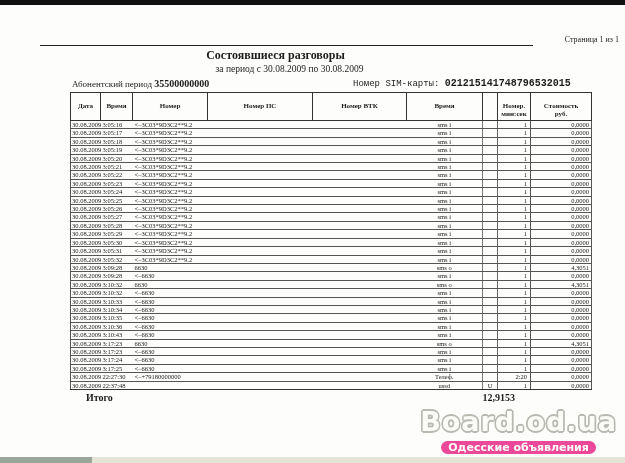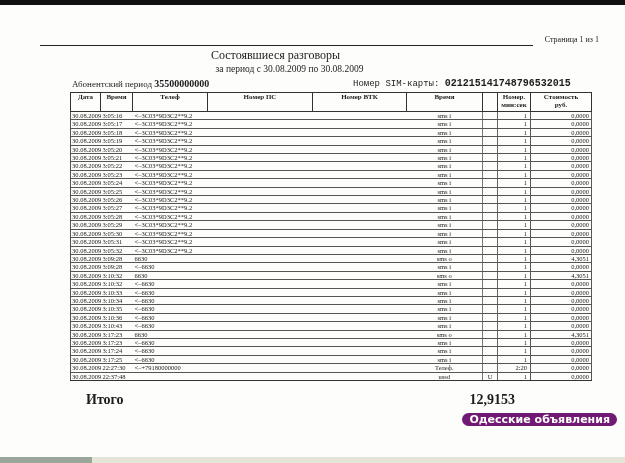--- a/index.html
+++ b/index.html
@@ -17,30 +17,30 @@
   }
   .scan-bottom-strip {
     position: absolute; bottom: 0; left: 0;
     width: 625px; height: 6px; background: #e4e5d6;
   }
   .scan-bottom-strip-dark {
     position: absolute; bottom: 0; left: 0;
     width: 92px; height: 6px; background: #9aa69a;
   }
   .page-indicator {
-    position: absolute; top: 35px; right: 26px;
+    position: absolute; top: 35px; right: 6px;
     font-size: 8px; color: #222; font-family: Liberation Serif, serif;
   }
   .header-rule {
     position: absolute; top: 45px; left: 40px;
     width: 493px; height: 0; border-top: 1px solid #222;
   }
   .doc-title {
     position: absolute; top: 48px; left: 0; width: 551px;
-    text-align: center; font-size: 12px; font-weight: normal;
+    text-align: center; font-size: 12px; font-weight: bold;
   }
   .doc-subtitle {
     position: absolute; top: 64px; left: 0; width: 579px;
     text-align: center; font-size: 9.5px;
   }
   .subscriber-line {
     position: absolute; top: 78px; left: 72px; font-size: 9px;
     white-space: nowrap;
   }
   .sim-line {
@@ -52,59 +52,59 @@
   table.calls {
     position: absolute; top: 92px; left: 70px;
     width: 521px; table-layout: fixed;
     border-collapse: collapse;
   }
   table.calls th {
     border: 1px solid #333;
     font-size: 7px; font-weight: bold;
     line-height: 8px; text-align: center;
     white-space: pre-line; vertical-align: top;
-    padding: 0 0 2px 0;
+    padding: 9px 0 2px 0;
   }
   table.calls td {
     font-size: 6.5px; line-height: 7.4px; height: 7.4px;
     padding: 0 1px; white-space: nowrap; overflow: hidden;
     border-top: 1px solid #555; border-bottom: 1px solid #555;
   }
   table.calls td:nth-child(1) { border-left: 1px solid #555; }
   table.calls td:nth-child(2) { padding-left: 2px; }
   table.calls td:nth-child(3) { padding-left: 2px; }
   table.calls td:nth-child(6) { text-align: center; }
   table.calls td:nth-child(7) { border-left: 1px solid #777; text-align: center; }
   table.calls td:nth-child(8) { border-left: 1px solid #666; text-align: right; padding-right: 3px; }
   table.calls td:nth-child(9) { border-left: 1px solid #555; border-right: 1px solid #555; text-align: right; padding-right: 2px; }
   tbody tr:last-child td { border-bottom: 1.5px solid #333; }
   .totals-row {
     position: absolute; top: 392px; left: 70px; width: 445px;
     display: flex; justify-content: space-between;
-    font-size: 14px; font-weight: bold; padding-left: 16px;
+    font-size: 10px; font-weight: bold; padding-left: 16px;
   }
   .watermark {
     position: absolute; right: 8px; top: 408px;
     text-align: center;
     font-family: "DejaVu Sans", "Liberation Sans", sans-serif;
   }
   .watermark-title {
     font-size: 27px; font-weight: bold; letter-spacing: 1px;
     color: #fbfbf8;
     text-shadow:
       -1.6px 0 0 #b9b9b2, 1.6px 0 0 #b9b9b2,
       0 -1.6px 0 #b9b9b2, 0 1.6px 0 #b9b9b2,
       -1.2px -1.2px 0 #b9b9b2, 1.2px 1.2px 0 #b9b9b2,
       -1.2px 1.2px 0 #b9b9b2, 1.2px -1.2px 0 #b9b9b2;
     line-height: 28px;
   }
   .watermark-subtitle {
     display: inline-block; margin-top: 1px;
     font-size: 11px; font-weight: bold; color: #fdfdfa;
-    background: #701a75; border-radius: 7px;
+    background: #ec4899; border-radius: 7px;
     padding: 0 7px; line-height: 13px;
   }
 </style>
 </head>
 <body>
 
 <div class="scan-top-edge"></div>
 
 <div class="page-indicator">Страница 1 из 1</div>
 <div class="header-rule"></div>
@@ -130,21 +130,21 @@
       <col style="width:94px">
       <col style="width:76px">
     <col style="width:15px">
       <col style="width:33px">
       <col style="width:61px">
   </colgroup>
   <thead>
     <tr>
       <th>Дата</th>
       <th>Время</th>
-      <th>Телеф</th>
+      <th>Номер</th>
       <th>Номер ПС</th>
       <th>Номер ВТК</th>
       <th>Время</th>
       <th></th>
       <th>Номер.
 мин:сек</th>
       <th>Стоимость
 руб.</th>
     </tr>
   </thead>
@@ -503,17 +503,18 @@
       </tr>
     </tbody>
 </table>
 
 <div class="totals-row">
   <span>Итого</span>
   <span>12,9153</span>
 </div>
 
 <div class="watermark">
+  <div class="watermark-title">Board.od.ua</div>
   <div class="watermark-subtitle">Одесские объявления</div>
 </div>
 
 <div class="scan-bottom-strip"></div>
 <div class="scan-bottom-strip-dark"></div>
 
 </body></html>

